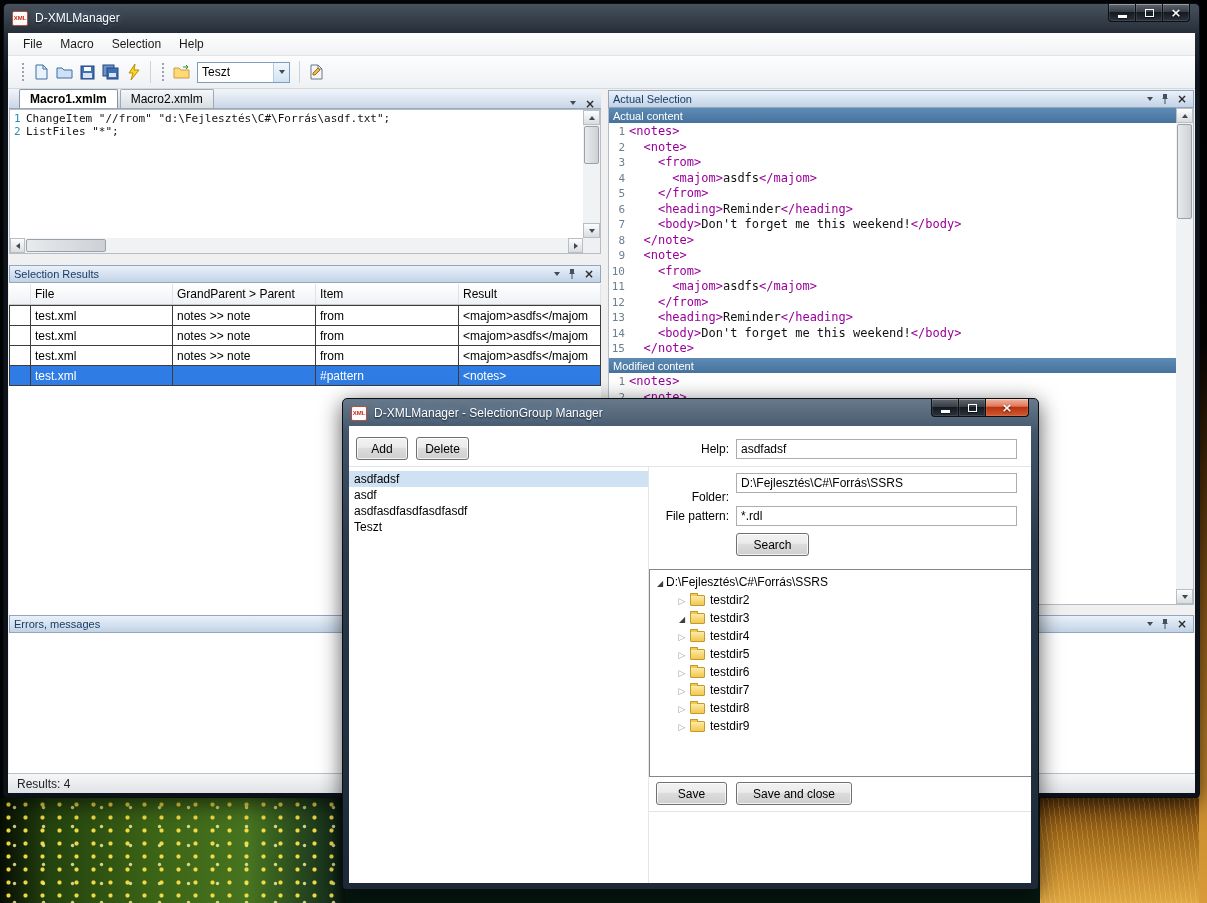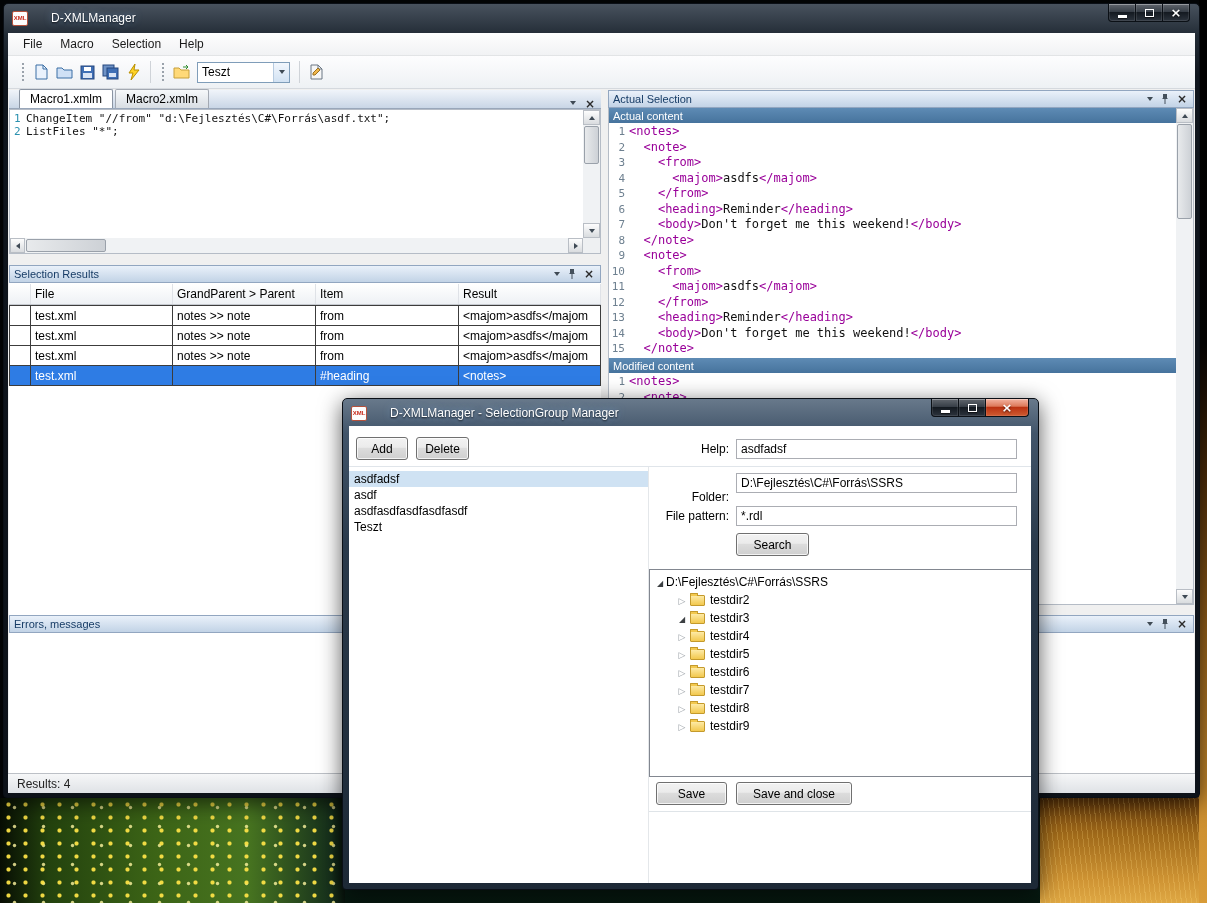--- a/index.html
+++ b/index.html
@@ -22,21 +22,21 @@
       repeating-linear-gradient(83deg,rgba(255,220,130,.22) 0 1px,transparent 1px 5px),
       linear-gradient(180deg,#5e3309 0%,#a06a1a 40%,#cf9434 80%,#dfa844 100%);}
   .wp-strip{left:1199px;top:0;width:8px;height:903px;
     background:linear-gradient(180deg,#000 0%,#050302 38%,#4a2a08 52%,#96611a 70%,#c98c2e 88%,#d89b38 100%);}
 
   
   .window{position:absolute;border:1px solid #0a0f16;border-radius:5px 5px 4px 4px;
           box-shadow:0 5px 22px rgba(0,0,0,.65);}
   .titlebar{position:absolute;left:0;top:0;right:0;height:28px;display:flex;align-items:center;
             padding:0 8px;color:#fff;font-size:12px;}
-  .title-text{margin-left:23px;text-shadow:0 0 7px rgba(140,195,255,.55),0 1px 2px #000;white-space:nowrap;}
+  .title-text{margin-left:7px;text-shadow:0 0 7px rgba(140,195,255,.55),0 1px 2px #000;white-space:nowrap;}
   .appicon{width:16px;height:15px;background:#fdfdfd;border:1px solid #b5513c;border-radius:2px;
            display:flex;align-items:center;justify-content:center;flex:none;}
   .appicon span{font-size:6px;font-weight:bold;color:#c6281a;letter-spacing:0;}
   .wincontrols{position:absolute;right:9px;top:0;display:flex;}
   .wbtn{width:28px;height:18px;border:1px solid #0b1016;border-top:none;margin-left:-1px;
         background:linear-gradient(180deg,rgba(255,255,255,.30) 0%,rgba(255,255,255,.12) 45%,rgba(0,0,0,.28) 50%,rgba(255,255,255,.07) 100%),#1c242e;
         box-shadow:inset 0 1px 0 rgba(255,255,255,.28),inset 0 0 0 1px rgba(255,255,255,.10);
         display:flex;align-items:center;justify-content:center;cursor:pointer;}
   .wbtn:last-child{border-radius:0 0 4px 0;}
   .wbtn:first-child{border-radius:0 0 0 4px;}
@@ -76,21 +76,21 @@
   .ph-icons{display:flex;align-items:center;gap:8px;padding-right:2px;}
   .icon-close::before{content:"×";font:bold 12px/10px "DejaVu Sans",sans-serif;color:#2b2b2b;}
   .pin-svg{display:block;}
 
   
   .tabstrip{position:absolute;left:1px;top:57px;width:592px;height:19px;
             background:linear-gradient(#f0f4fa,#c9d6e6);border-bottom:1px solid #99a7ba;
             display:flex;align-items:flex-end;padding-left:10px;}
   .tab{height:19px;padding:2px 10px 0;font-size:12px;border:1px solid #a3a9b2;border-bottom:none;
        background:linear-gradient(#f6f8fa,#d8dde3);margin-right:2px;border-radius:2px 2px 0 0;cursor:pointer;white-space:nowrap;}
-  .tab.active{background:#fff;font-weight:normal;border-color:#8a94a2;}
+  .tab.active{background:#fff;font-weight:bold;border-color:#8a94a2;}
   .tabstrip-icons{position:absolute;right:6px;top:4px;display:flex;gap:9px;align-items:center;}
   .editor{position:absolute;left:1px;top:76px;width:592px;height:145px;background:#fff;border:1px solid #b5bcc6;}
   .ed-content{position:absolute;left:0;top:0;right:17px;bottom:15px;overflow:hidden;padding-top:2px;}
   .ed-line{display:flex;line-height:14px;}
   .eln{width:16px;flex:none;text-align:left;padding-left:4px;color:#2b91af;font:11px "DejaVu Sans Mono",monospace;}
   .ec{white-space:pre;font:11px "DejaVu Sans Mono",monospace;color:#111;}
   
   .sb{position:absolute;background:#f0f2f4;}
   .sb-v{width:17px;}
   .sb-h{height:15px;}
@@ -352,21 +352,21 @@
               <span class="sr-cell">test.xml</span>
               <span class="sr-cell">notes &gt;&gt; note</span>
               <span class="sr-cell">from</span>
               <span class="sr-cell">&lt;majom&gt;asdfs&lt;/majom</span>
             </div>
 
             <div class="sr-row sel">
               <span class="sr-cell"></span>
               <span class="sr-cell">test.xml</span>
               <span class="sr-cell"></span>
-              <span class="sr-cell">#heading</span>
+              <span class="sr-cell">#pattern</span>
               <span class="sr-cell">&lt;notes&gt;</span>
             </div>
 
         </div>
       </div>
 
       <div class="as-pane">
         <div class="panel-header as-header">
           <span class="ph-title">Actual Selection</span>
           <span class="ph-icons">

